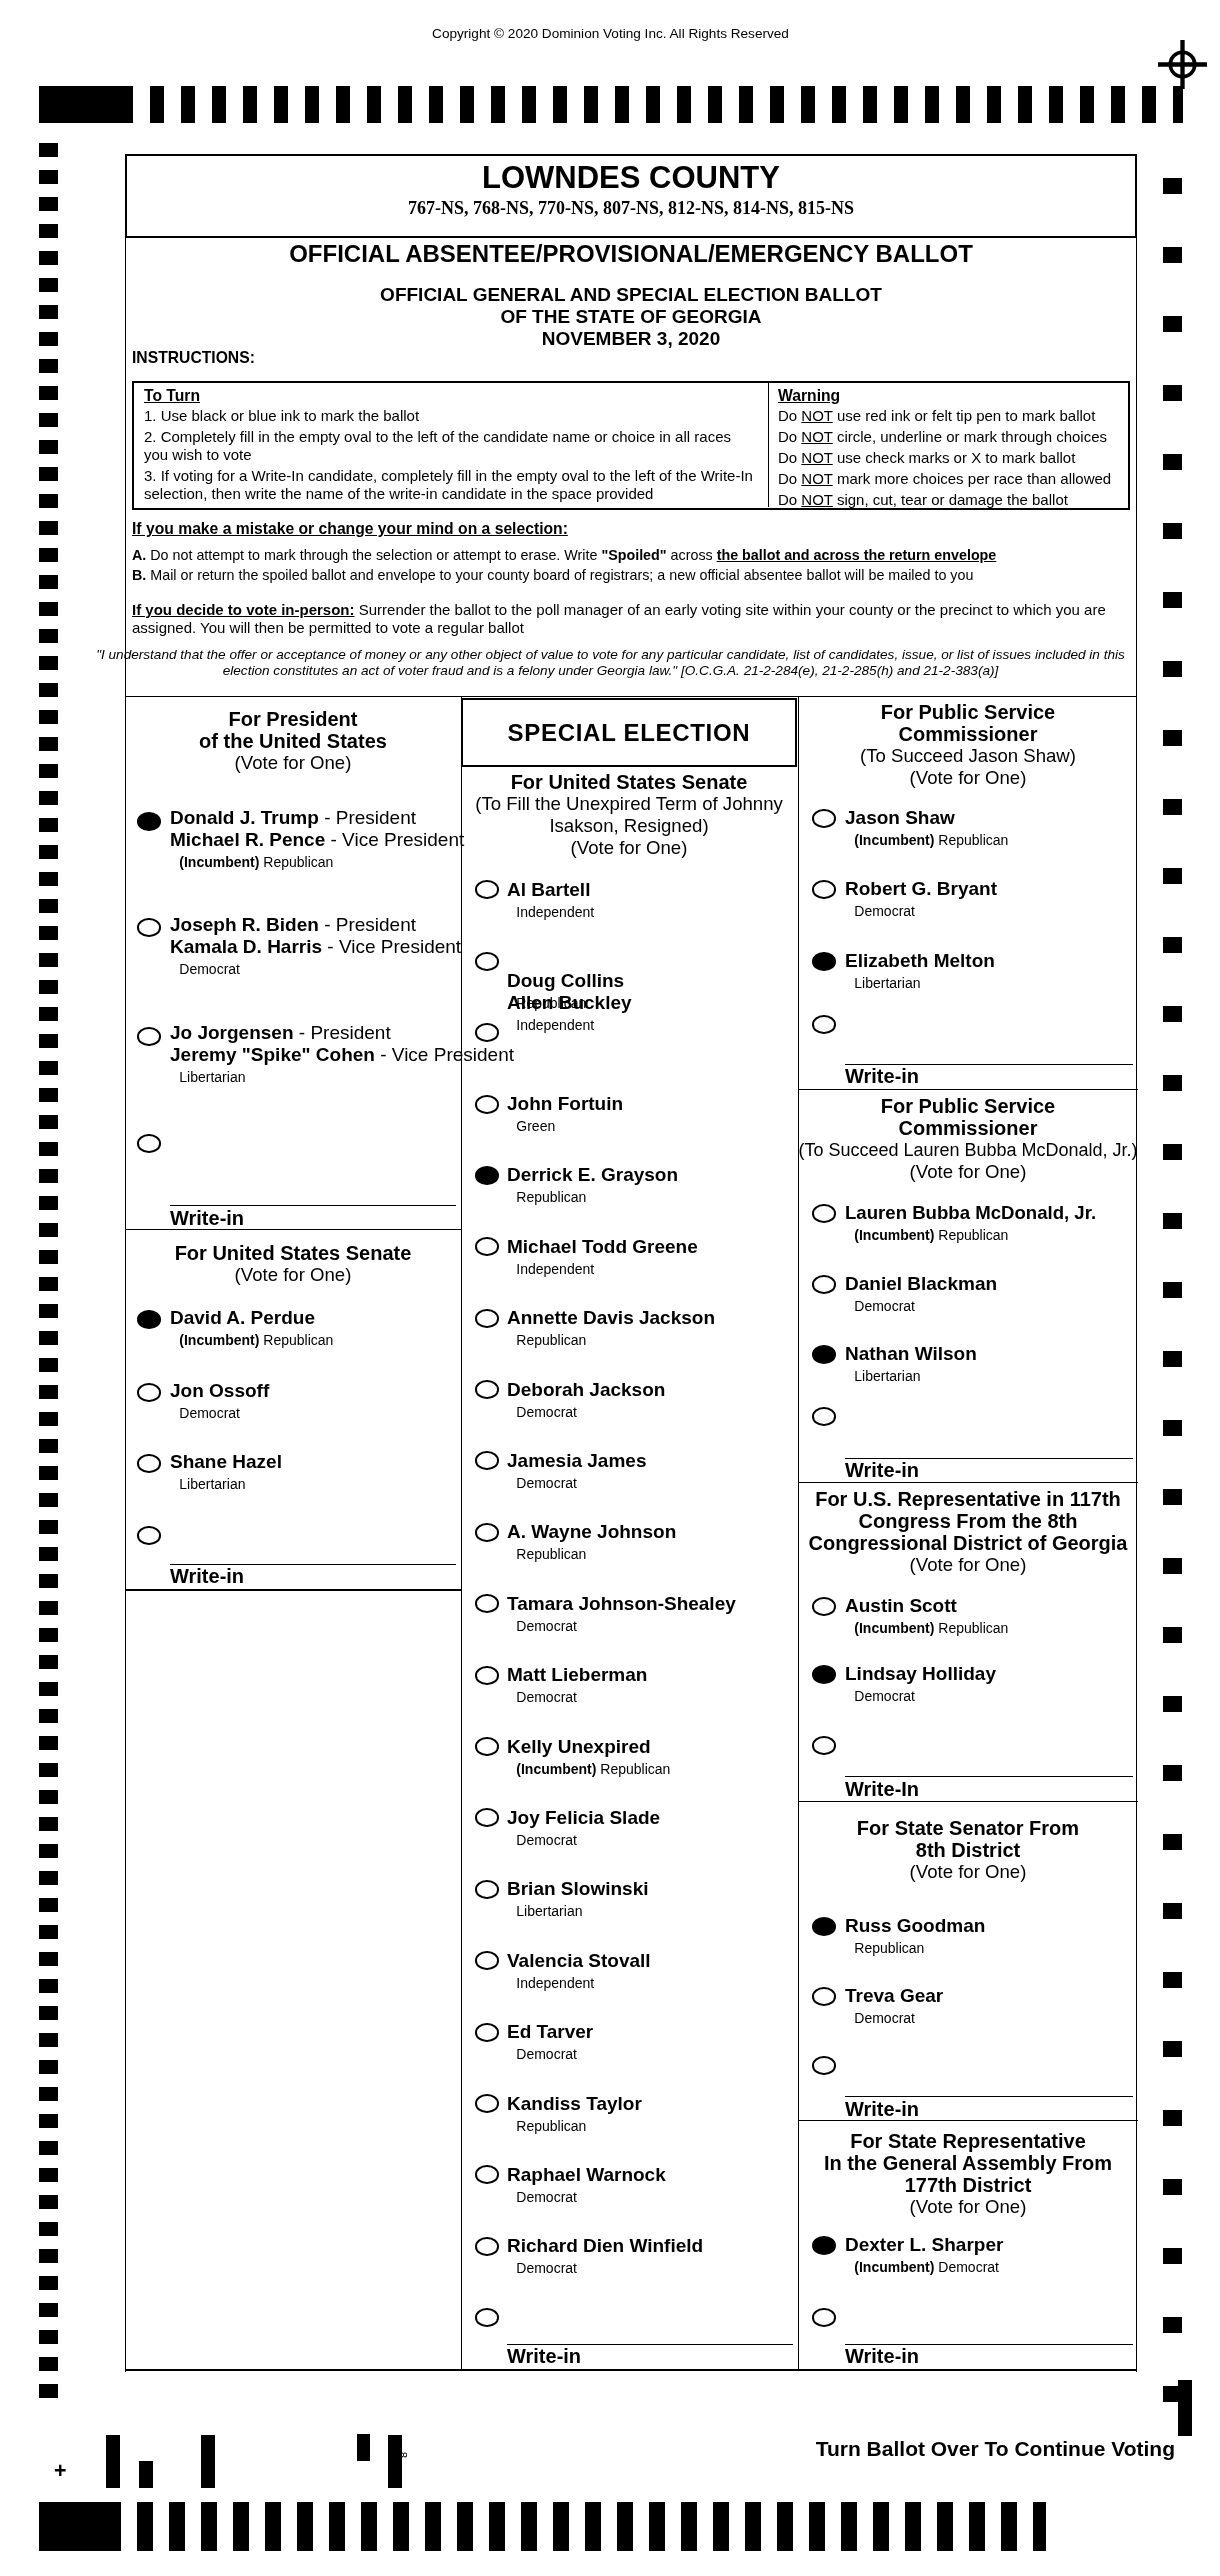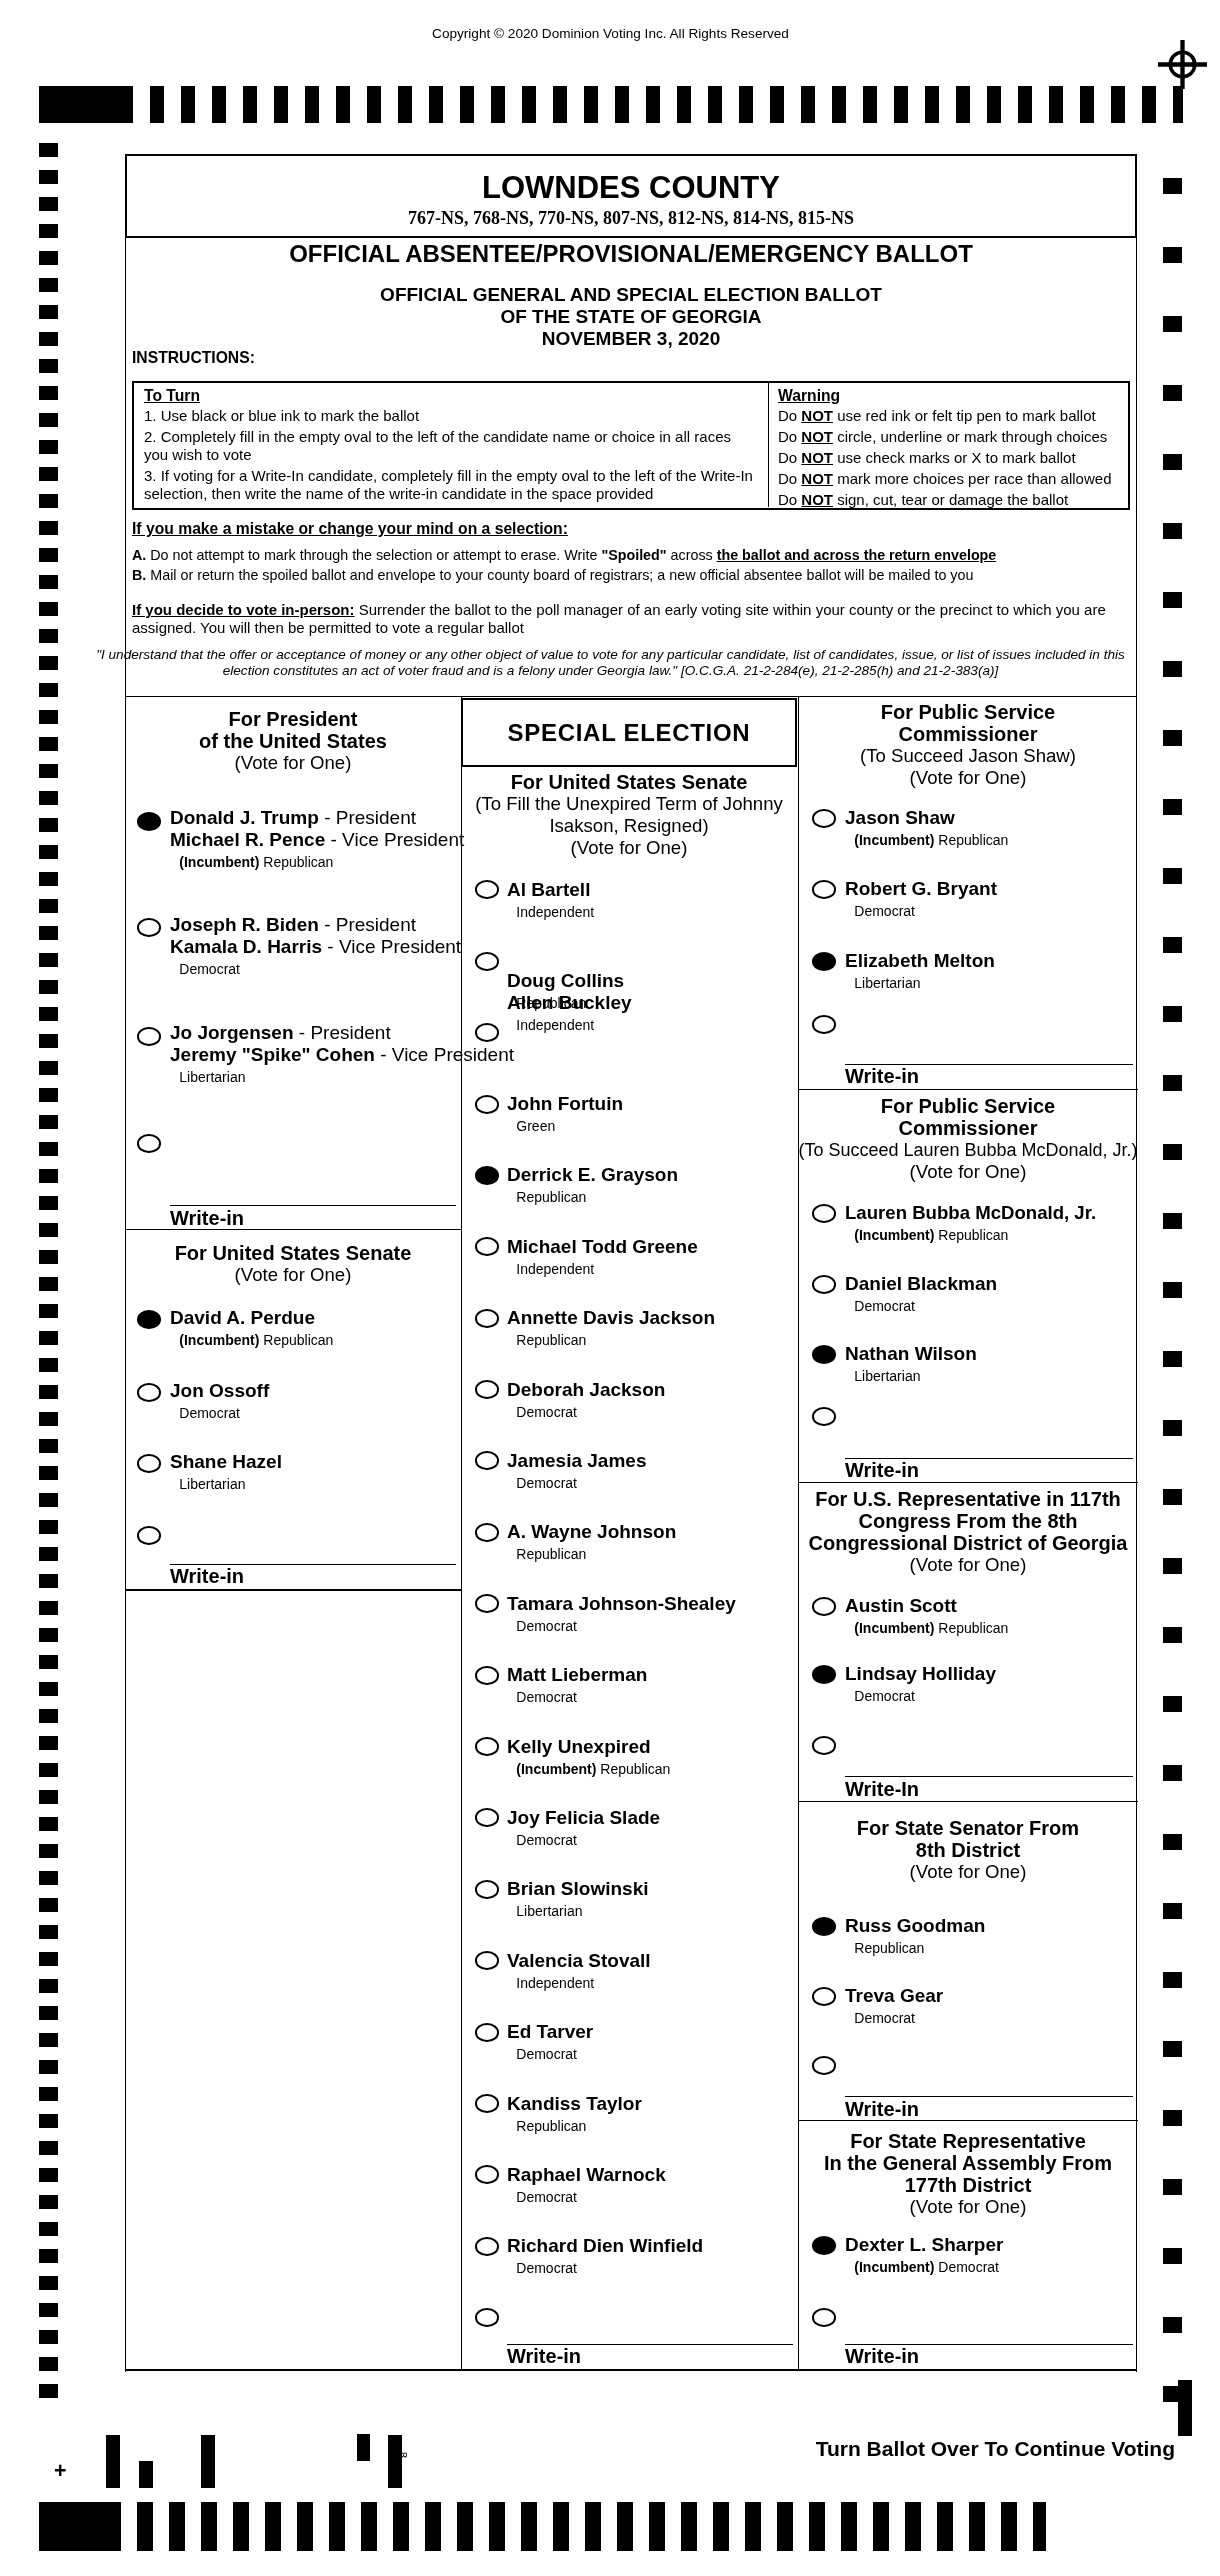--- a/index.html
+++ b/index.html
@@ -26,21 +26,21 @@
   
   .write-label{position:absolute;font-weight:bold;font-size:20px;}
   .wline{position:absolute;border-top:1.4px solid #000;}
   
   .county-name{text-align:center;font-weight:bold;font-size:31px;line-height:34px;}
   .county-precincts{text-align:center;font-weight:bold;font-size:18px;font-family:Liberation Serif, serif;}
   .main-title{position:absolute;left:125px;width:1012px;text-align:center;font-weight:bold;}
   
   .instr-title{font-weight:bold;text-decoration:underline;font-size:15.7px;}
   .instr-item{font-size:15px;line-height:18px;margin-top:2.9px;}
-  .notword{font-weight:bold;text-decoration:underline;text-align:right;}
+  .notword{font-weight:normal;text-decoration:underline;text-align:right;}
   .ul{text-decoration:underline;}
   .b{font-weight:bold;}
   .mist-line{font-size:14.3px;line-height:18px;margin-top:2.1px;}
   .felony{position:absolute;left:82px;top:647px;width:1057px;text-align:center;
           font-style:italic;font-size:13.6px;line-height:16.4px;}
   
   .band-top-bars{position:absolute;left:119px;top:86px;width:1064px;height:37px;
      background:repeating-linear-gradient(90deg,#000 0 14.3px,#fff 14.3px 31px);}
   .band-bot-bars{position:absolute;left:137px;top:2502px;width:909px;height:49px;
      background:repeating-linear-gradient(90deg,#000 0 15.7px,#fff 15.7px 32px);}
@@ -64,21 +64,21 @@
     <line x1="34" y1="0" x2="34" y2="68" stroke="#000" stroke-width="6"></line>
     <line x1="0" y1="34" x2="68" y2="34" stroke="#000" stroke-width="6"></line>
     <circle cx="34" cy="34" r="17" fill="none" stroke="#000" stroke-width="5"></circle>
   </svg>
   <div class="bar" style="left:39px;top:86px;width:80px;height:37px"></div>
   <div class="band-top-bars"></div>
   <div class="marks-left"></div>
   <div class="marks-right"></div>
 
   <div class="box" style="left:125px;top:154px;width:1012px;height:84px">
-    <div class="county-name" style="margin-top:15px">LOWNDES COUNTY</div>
+    <div class="county-name" style="margin-top:5px">LOWNDES COUNTY</div>
     <div class="county-precincts" style="margin-top:2.9px">767-NS, 768-NS, 770-NS, 807-NS, 812-NS, 814-NS, 815-NS</div>
   </div>
 
   <div class="main-title" style="top:240px;font-size:24px">OFFICIAL ABSENTEE/PROVISIONAL/EMERGENCY BALLOT</div>
   <div class="main-title" style="top:306px;font-size:19px">OF THE STATE OF GEORGIA</div>
   <div class="main-title" style="top:284px;font-size:19px">OFFICIAL GENERAL AND SPECIAL ELECTION BALLOT</div>
   <div class="main-title" style="top:328px;font-size:19px">NOVEMBER 3, 2020</div>
   <div class="abs instr-title" style="left:132px;top:349px;text-decoration:none">INSTRUCTIONS:</div>
 
   <div class="vline" style="left:125px;top:154px;height:2218px"></div>

